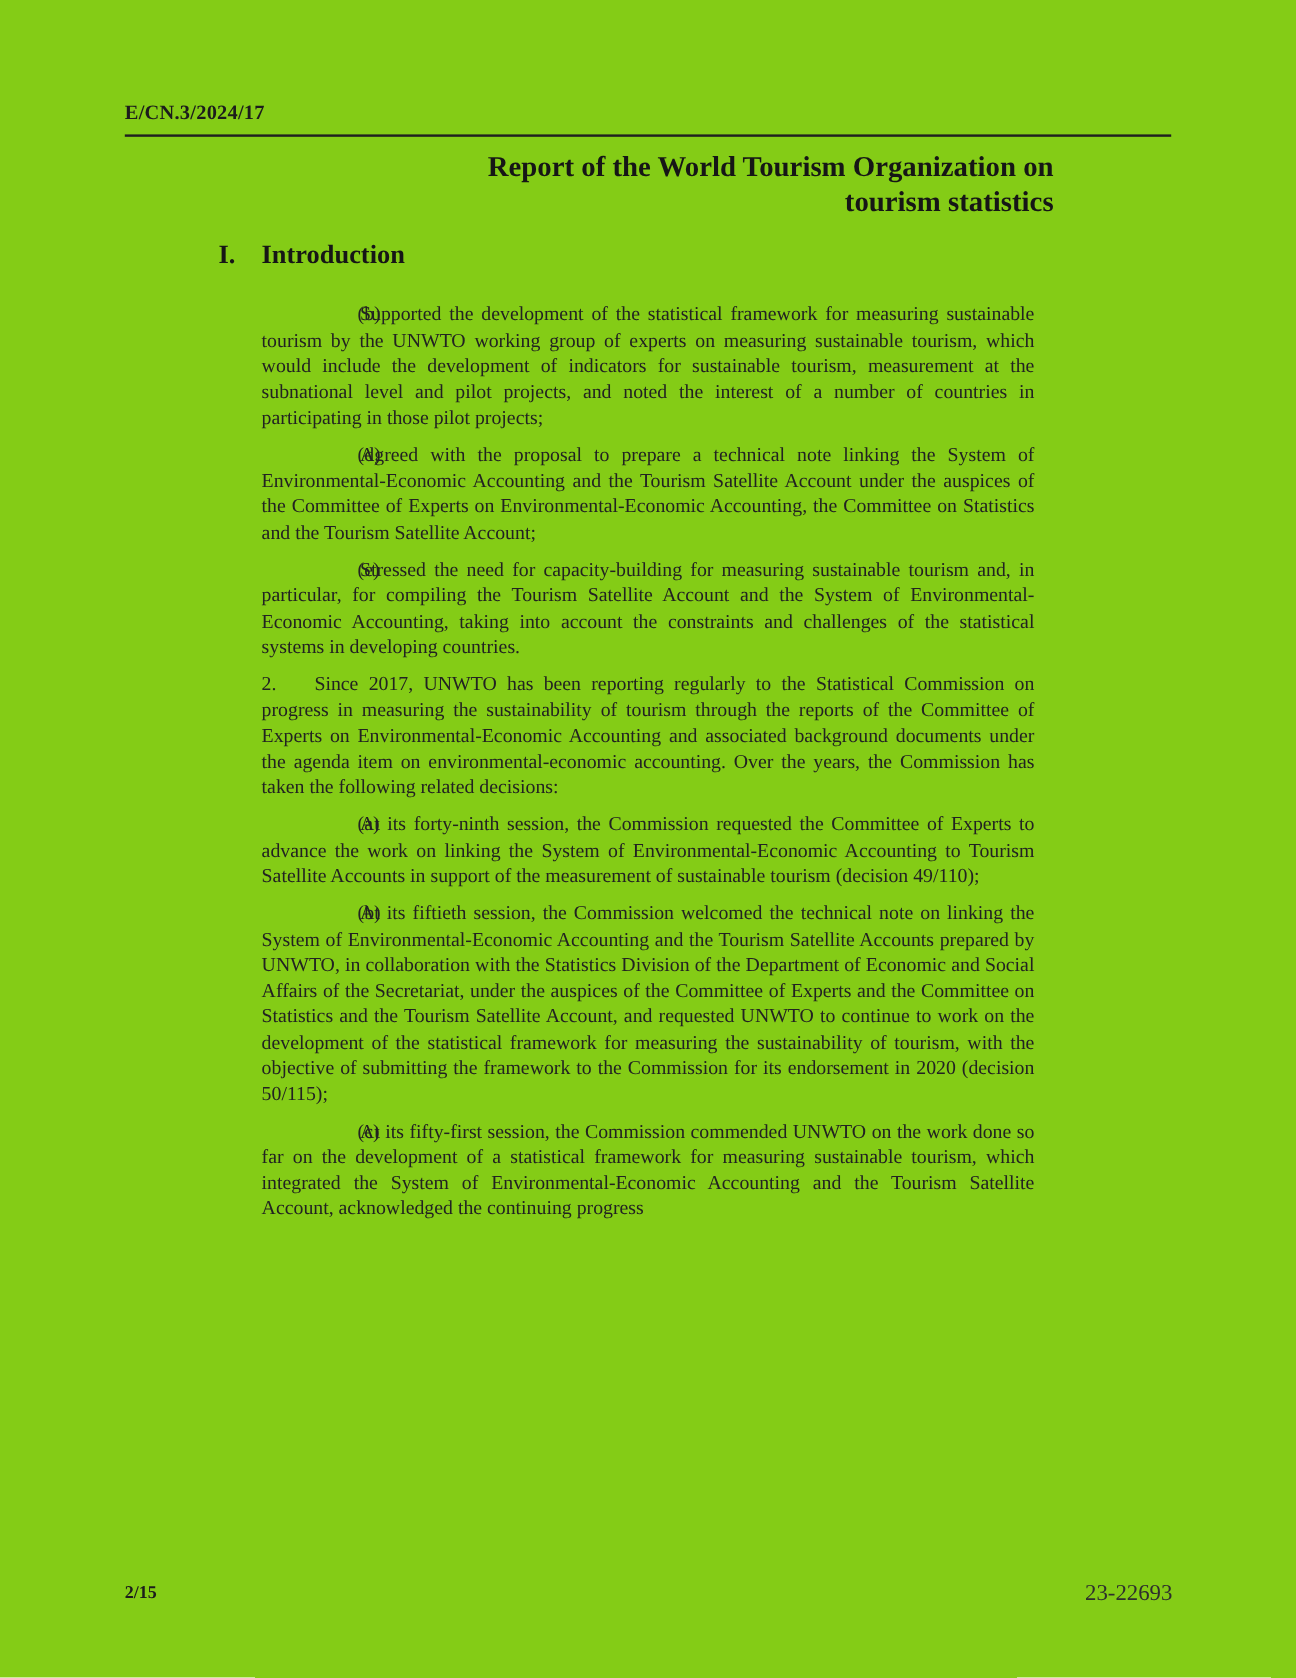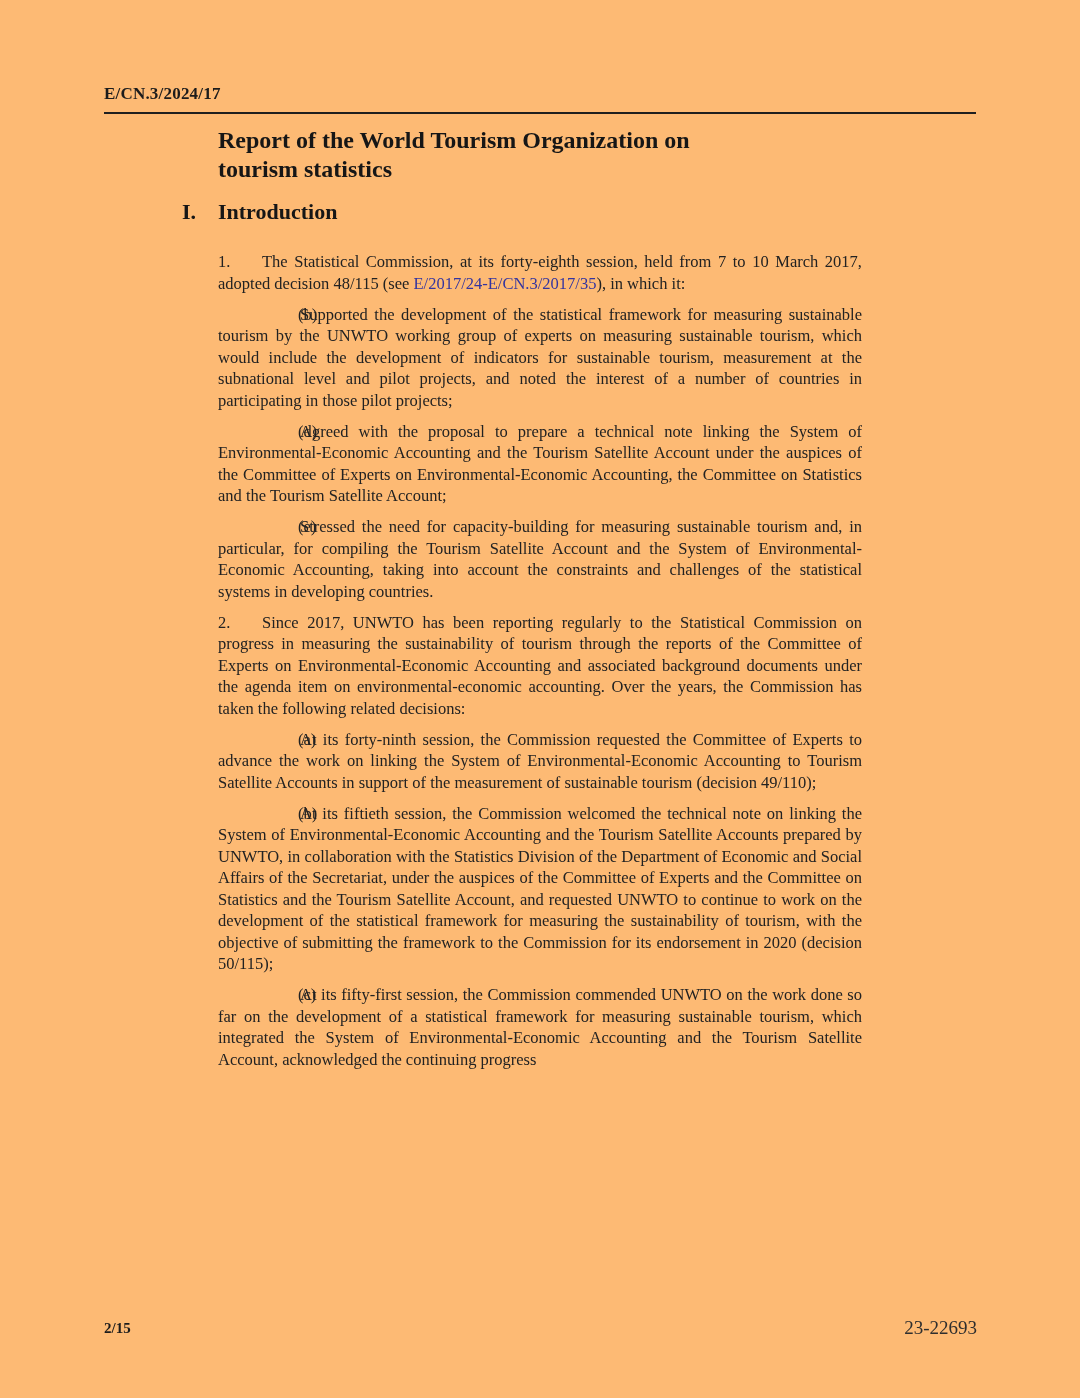--- a/index.html
+++ b/index.html
@@ -4,21 +4,21 @@
 <style>
   html, body {
     margin: 0;
     padding: 0;
     background: #ffffff;
   }
   .page {
     position: relative;
     width: 1080px;
     height: 1398px;
-    background: #fdba74;
+    background: #84cc16;
     font-family: "Liberation Serif", "DejaVu Serif", serif;
     color: #242424;
     overflow: hidden;
   }
   .doc-symbol {
     position: absolute;
     left: 104px;
     top: 84px;
     font-size: 17px;
     font-weight: bold;
@@ -36,21 +36,21 @@
   .report-title {
     position: absolute;
     left: 218px;
     top: 126px;
     width: 660px;
     font-size: 24px;
     font-weight: bold;
     line-height: 29px;
     color: #161616;
   }
-  .report-title span { display: block; }
+  .report-title span { display: block; text-align: right; }
   .section-heading {
     position: absolute;
     left: 182px;
     top: 199px;
     font-size: 22px;
     font-weight: bold;
     color: #161616;
   }
   .section-heading .numeral {
     display: inline-block;
@@ -114,21 +114,20 @@
     <span>Report of the World Tourism Organization on</span>
     <span>tourism statistics</span>
   </div>
 
   <div class="section-heading">
     <span class="numeral">I.</span><span>Introduction</span>
   </div>
 
   <div class="body-text">
 
-    <p><span class="num-label">1.</span><span>The Statistical Commission, at its forty-eighth session, held from 7 to 10 March 2017, adopted decision 48/115 (see </span><a class="doc-link">E/2017/24-E/CN.3/2017/35</a><span>), in which it:</span></p>
 
 
     <p class="sub"><span class="sub-label">(b)</span><span>Supported the development of the statistical framework for measuring sustainable tourism by the UNWTO working group of experts on measuring sustainable tourism, which would include the development of indicators for sustainable tourism, measurement at the subnational level and pilot projects, and noted the interest of a number of countries in participating in those pilot projects;</span></p>
 
 
     <p class="sub"><span class="sub-label">(d)</span><span>Agreed with the proposal to prepare a technical note linking the System of Environmental-Economic Accounting and the Tourism Satellite Account under the auspices of the Committee of Experts on Environmental-Economic Accounting, the Committee on Statistics and the Tourism Satellite Account;</span></p>
 
     <p class="sub"><span class="sub-label">(e)</span><span>Stressed the need for capacity-building for measuring sustainable tourism and, in particular, for compiling the Tourism Satellite Account and the System of Environmental-Economic Accounting, taking into account the constraints and challenges of the statistical systems in developing countries.</span></p>
 
     <p><span class="num-label">2.</span><span>Since 2017, UNWTO has been reporting regularly to the Statistical Commission on progress in measuring the sustainability of tourism through the reports of the Committee of Experts on Environmental-Economic Accounting and associated background documents under the agenda item on environmental-economic accounting. Over the years, the Commission has taken the following related decisions:</span></p>

